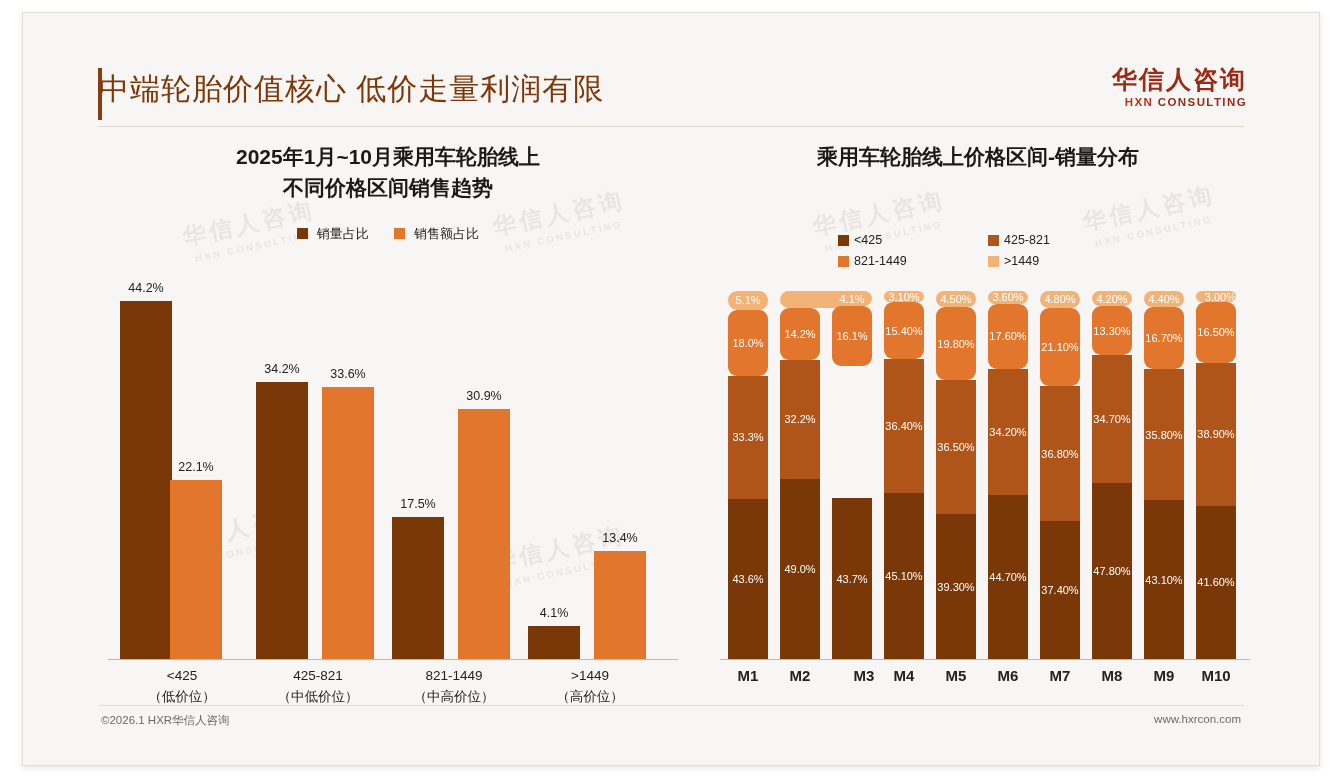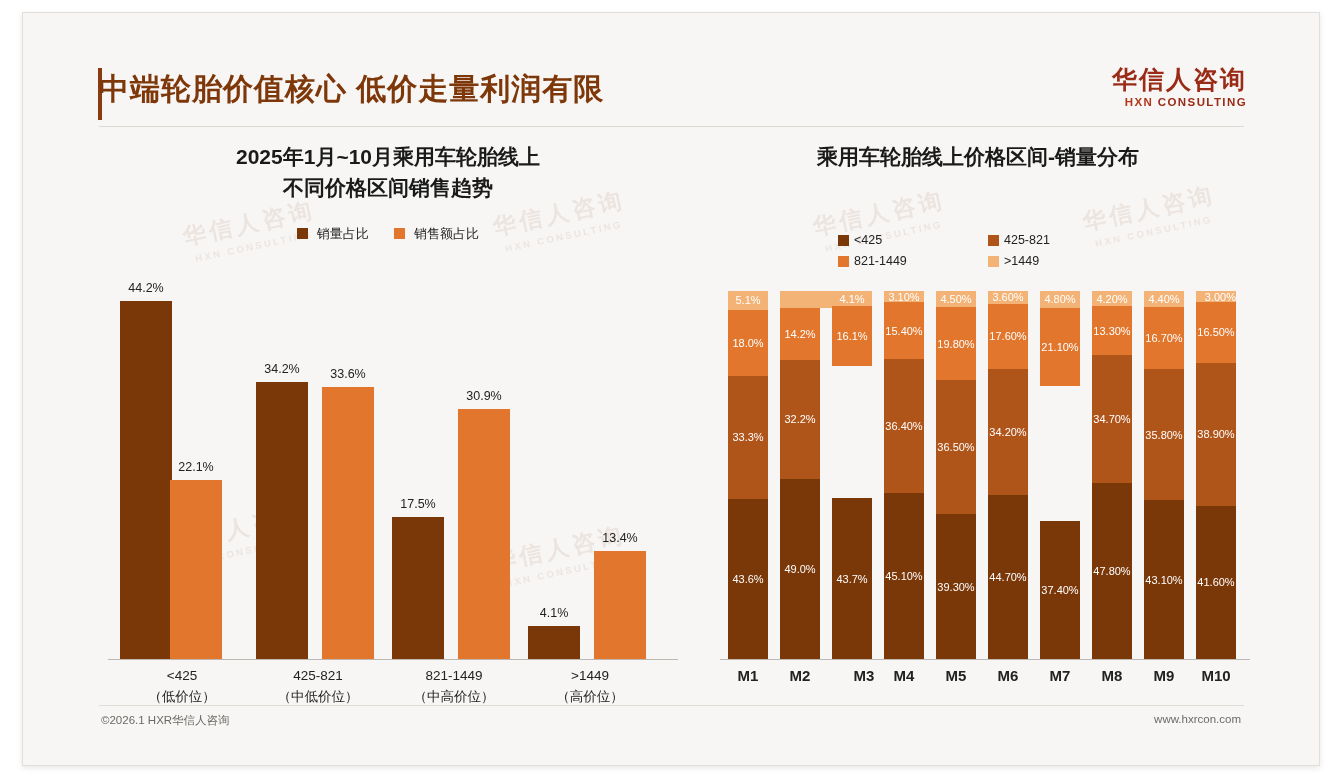--- a/index.html
+++ b/index.html
@@ -6,21 +6,21 @@
   body{width:1340px;height:780px;font-family:"Liberation Sans","DejaVu Sans",sans-serif;}
   .slide{
     position:absolute;left:22px;top:12px;width:1296px;height:752px;
     background:#f7f6f4;border:1px solid #e2ded9;box-shadow:0 2px 6px rgba(0,0,0,.10);
     overflow:hidden;
   }
   
   .header{position:absolute;left:0;top:0;width:100%;height:106px;}
   .title-bar{position:absolute;left:75px;top:55px;width:4px;height:52px;background:#8a3b10;}
   .title{
-    position:absolute;left:76px;top:56px;font-size:30px;font-weight:bold;color:#7d3709;
+    position:absolute;left:76px;top:56px;font-size:30px;font-weight:normal;color:#7d3709;
     letter-spacing:1px;white-space:nowrap;
   }
   .rule{position:absolute;left:76px;top:113px;width:1145px;height:1px;background:#ded9d3;}
   .logo{position:absolute;right:72px;top:52px;text-align:right;}
   .logo-cn{font-size:25px;font-weight:bold;color:#9a2b16;letter-spacing:2px;line-height:28px;}
   .logo-en{font-size:11.5px;font-weight:bold;color:#9a2b16;letter-spacing:1.4px;margin-top:3px;}
   .logo-en .hxn{color:#b5341a;}
 
   
   .wm{position:absolute;color:#b58a7a;opacity:.16;font-weight:bold;text-align:center;
@@ -52,21 +52,21 @@
   
   #right{left:665px;top:128px;width:580px;height:560px;}
   .legend-right{position:absolute;left:150px;top:92px;width:300px;font-size:12.5px;color:#222;}
   .legend-right .row{display:flex;margin-bottom:7px;}
   .legend-right .cell{width:150px;display:flex;align-items:center;}
   .plot-right{position:absolute;left:32px;top:150px;width:530px;height:368px;}
   .col{position:absolute;bottom:0;width:40px;}
   .seg{position:absolute;left:0;width:100%;display:flex;align-items:center;justify-content:center;
        font-size:11px;color:#fff;white-space:nowrap;overflow:hidden;}
   .seg.dark{color:#fff;}
-  .seg.light{color:#ffffff;}
+  .seg.light{color:#ffffff;border-radius:9px;}
   .raxis{position:absolute;left:32px;top:518px;width:530px;height:1px;background:#bdb8b2;}
   .rxlab{position:absolute;top:526px;width:40px;text-align:center;font-size:15px;color:#222;font-weight:bold;}
 
   
   .foot-rule{position:absolute;left:76px;top:692px;width:1145px;height:1px;background:#e0dcd6;}
   .foot-left{position:absolute;left:78px;top:700px;font-size:11.5px;color:#6d6a66;}
   .foot-right{position:absolute;right:78px;top:700px;font-size:11.5px;color:#6d6a66;}
 </style>
 </head>
 <body>
@@ -295,20 +295,23 @@
           <div class="seg light" style="bottom: 290.352px; height: 64.768px; background: rgb(225, 118, 44);">
             <span>17.60%</span>
           </div>
           <div class="seg light" style="bottom: 355.12px; height: 13.248px; background: rgb(243, 179, 119);">
             <span>3.60%</span>
           </div>
         </div>
         <div class="col" style="left: 320px; height: 368px;">
           <div class="seg dark" style="bottom: 0px; height: 137.632px; background: rgb(122, 55, 8);">
             <span>37.40%</span>
+          </div>
+          <div class="seg dark" style="bottom: 137.632px; height: 135.424px; background: rgb(176, 85, 26);">
+            <span>36.80%</span>
           </div>
           <div class="seg light" style="bottom: 273.056px; height: 77.648px; background: rgb(225, 118, 44);">
             <span>21.10%</span>
           </div>
           <div class="seg light" style="bottom: 350.704px; height: 17.664px; background: rgb(243, 179, 119);">
             <span>4.80%</span>
           </div>
         </div>
         <div class="col" style="left: 372px; height: 368px;">
           <div class="seg dark" style="bottom: 0px; height: 175.904px; background: rgb(122, 55, 8);">

